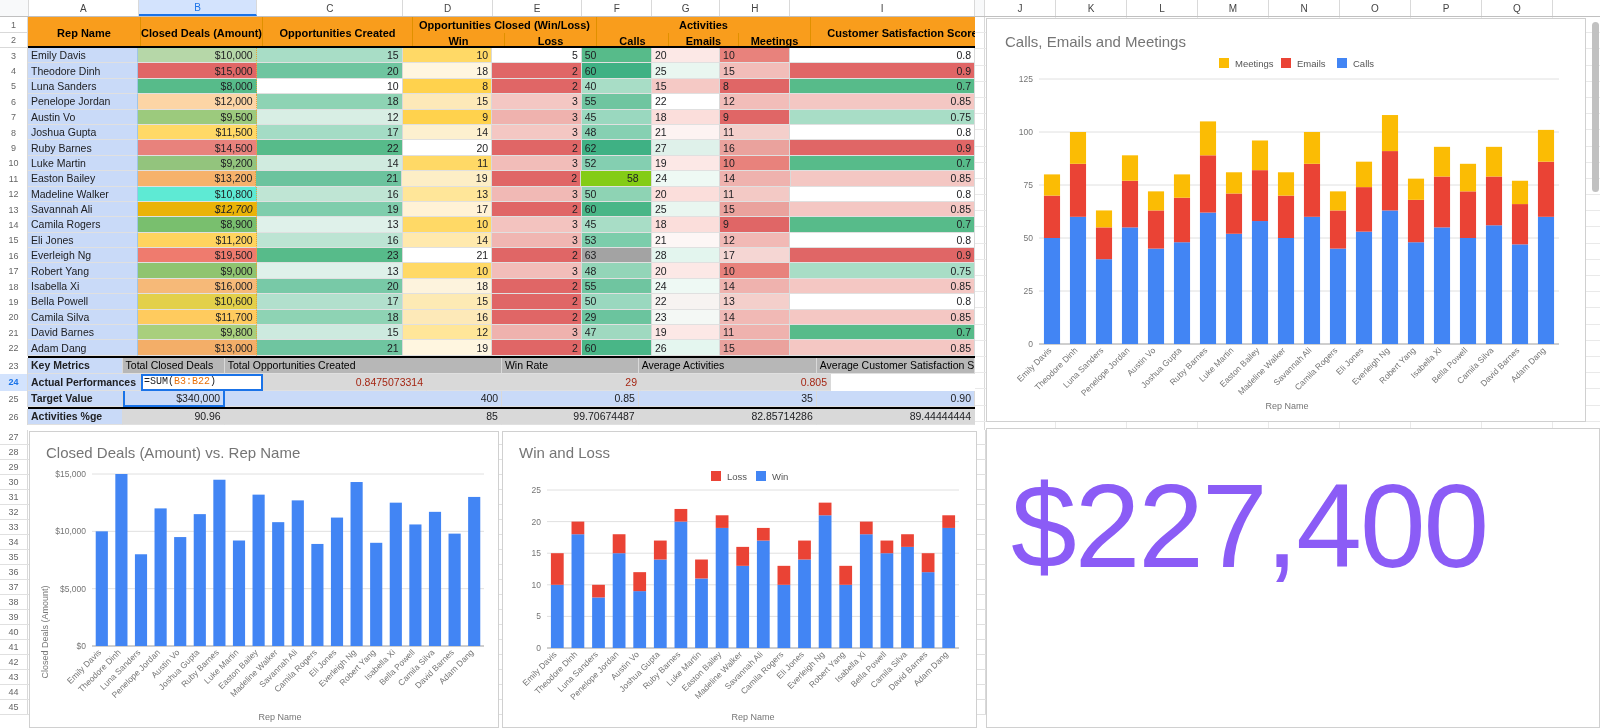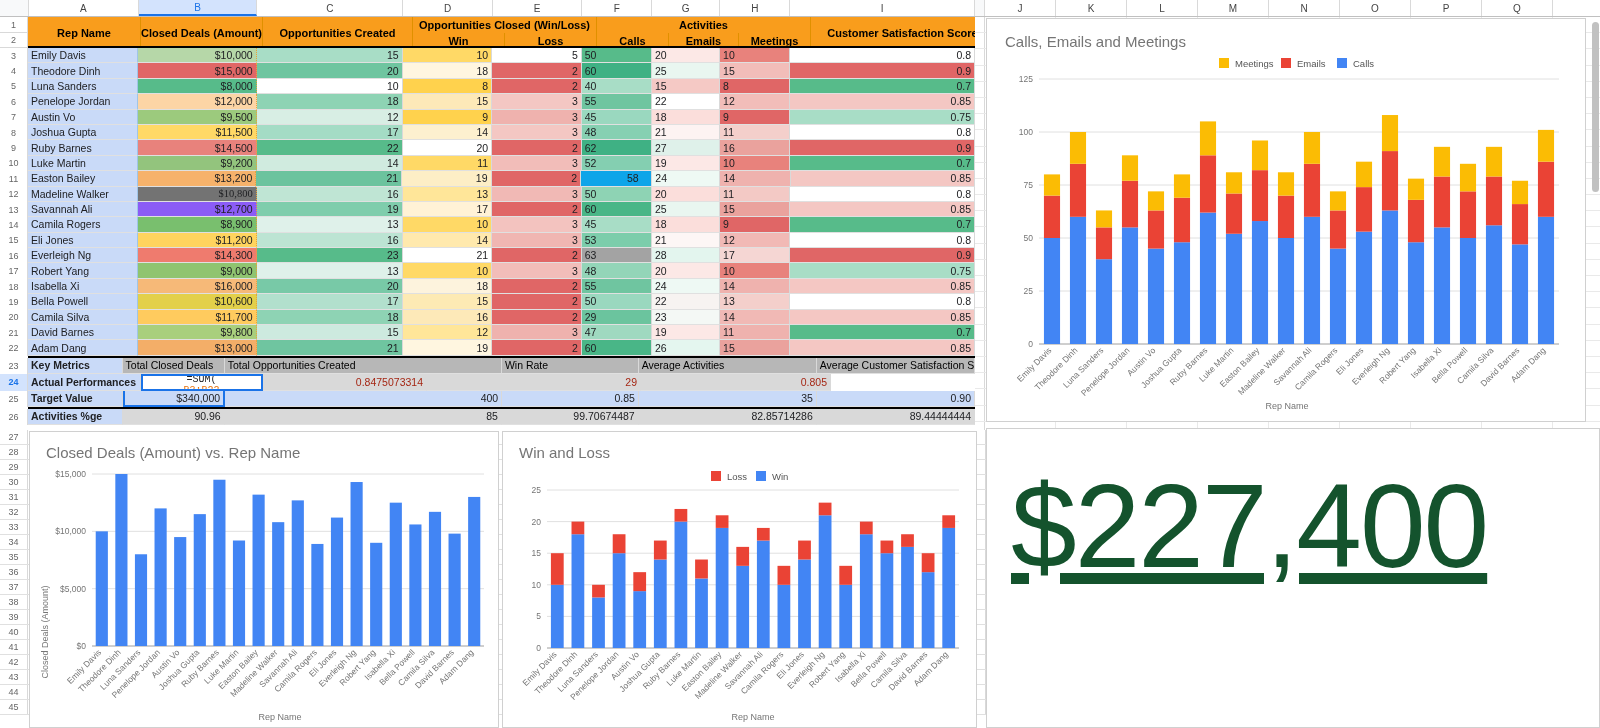--- a/index.html
+++ b/index.html
@@ -28,21 +28,21 @@
         border-bottom:1px solid #e0e0e0;font-size:10.5px;color:#202124;
         padding:0 3px;display:flex;align-items:center;overflow:hidden;
         white-space:nowrap;}
   .cell.r{justify-content:flex-end;}
 
   .hdr{background:#f5a623;background:#f99d1c;color:#000;font-weight:bold;
        font-size:11px;justify-content:center;text-align:center;
        border-right:1px solid #f99d1c;border-bottom:none;}
   .namecell{background:#c9daf8;border-right:1px solid #9fc5e8;}
   .selcell{outline:2px solid #1a73e8;outline-offset:-2px;background:#fff;
-           position:relative;z-index:6;flex-direction:column;}
+           position:relative;z-index:6;}
 
   .metric-hdr{background:#b7b7b7;font-size:10.5px;color:#000;font-weight:normal;}
   .metric-lbl{background:#c9daf8;font-weight:bold;font-size:10.5px;}
   .actual{background:#d9d9d9;color:#a52714;}
   .target{background:#c9daf8;color:#202124;}
   .achieve{background:#d9d9d9;color:#202124;}
 
   .formula{font-family:"Liberation Mono","DejaVu Sans Mono",monospace;
            font-size:10px;color:#202124;}
   .formula .rng{color:#e8710a;}
@@ -51,22 +51,22 @@
   .panel{position:absolute;background:#fff;border:1px solid #d0d0d0;
          box-sizing:border-box;overflow:hidden;}
   .ct{font-size:15px;fill:#757575;}
   .tick{font-size:8.5px;fill:#757575;}
   .leg{font-size:9.5px;fill:#555;}
   .axname{font-size:9px;fill:#757575;}
 
   
   .kpi{position:absolute;left:986px;top:428px;width:614px;height:300px;
        background:#fff;border:1px solid #d0d0d0;box-sizing:border-box;}
-  .kpi-val{position:absolute;left:24px;top:38px;font-size:118px;color:#14532d;
-           letter-spacing:-2px;line-height:1;white-space:nowrap;text-decoration:underline;}
+  .kpi-val{position:absolute;left:24px;top:38px;font-size:118px;color:#8b5cf6;
+           letter-spacing:-2px;line-height:1;white-space:nowrap;}
   .kpi-delta{position:absolute;left:26px;top:172px;font-size:40px;color:#e8412c;
              white-space:nowrap;}
 
   
   .lowergrid{position:absolute;left:0;top:430px;width:986px;height:298px;
              background:#fff;}
   .lrow{display:flex;height:15px;box-sizing:border-box;
         border-bottom:1px solid #e0e0e0;}
   .lfill{flex:1;border-right:1px solid #d9d9d9;}
   .rightgrid{position:absolute;left:975px;top:0;width:625px;height:430px;
@@ -613,41 +613,41 @@
           <div class="cell" style="width: 72px; background: rgb(232, 130, 124);">10</div>
           <div class="cell r" style="width: 190px; background: rgb(87, 187, 138);">0.7</div>
         </div>
         <div class="trow" style="height: 15.4px;">
           <div class="rowno">11</div>
           <div class="cell namecell" style="width: 113px;">Easton Bailey</div>
           <div class="cell r" style="width: 122px; background: rgb(246, 178, 107); border-right: 1px dotted rgb(232, 163, 61);">$13,200</div>
           <div class="cell r" style="width: 150px; background: rgb(108, 195, 158);">21</div>
           <div class="cell r" style="width: 92px; background: rgb(253, 238, 198);">19</div>
           <div class="cell r" style="width: 92px; background: rgb(224, 102, 102);">2</div>
-          <div class="cell" style="width: 72px; background: #0ea5e9; padding-left: 46px;">58</div>
+          <div class="cell" style="width: 72px; background: #84cc16; padding-left: 46px;">58</div>
           <div class="cell" style="width: 70px; background: rgb(238, 249, 244);">24</div>
           <div class="cell" style="width: 72px; background: rgb(239, 178, 174);">14</div>
           <div class="cell r" style="width: 190px; background: rgb(244, 199, 195);">0.85</div>
         </div>
         <div class="trow" style="height: 15.4px;">
           <div class="rowno">12</div>
           <div class="cell namecell" style="width: 113px;">Madeline Walker</div>
-          <div class="cell r" style="width: 122px; background: #737373; border-right: 1px dotted rgb(232, 163, 61); font-family: Liberation Serif, serif;">$10,800</div>
+          <div class="cell r" style="width: 122px; background: #5eead4; border-right: 1px dotted rgb(232, 163, 61);">$10,800</div>
           <div class="cell r" style="width: 150px; background: rgb(191, 229, 212);">16</div>
           <div class="cell r" style="width: 92px; background: rgb(255, 230, 153);">13</div>
           <div class="cell r" style="width: 92px; background: rgb(241, 185, 181);">3</div>
           <div class="cell" style="width: 72px; background: rgb(142, 211, 180);">50</div>
           <div class="cell" style="width: 70px; background: rgb(251, 222, 219);">20</div>
           <div class="cell" style="width: 72px; background: rgb(243, 201, 197);">11</div>
           <div class="cell r" style="width: 190px; background: rgb(255, 255, 255);">0.8</div>
         </div>
         <div class="trow" style="height: 15.4px;">
           <div class="rowno">13</div>
           <div class="cell namecell" style="width: 113px;">Savannah Ali</div>
-          <div class="cell r" style="width: 122px; background: #8b5cf6; border-right: 1px dotted rgb(232, 163, 61);">$12,700</div>
+          <div class="cell r" style="width: 122px; background: #eab308; border-right: 1px dotted rgb(232, 163, 61); font-style: italic;">$12,700</div>
           <div class="cell r" style="width: 150px; background: rgb(127, 205, 172);">19</div>
           <div class="cell r" style="width: 92px; background: rgb(255, 242, 214);">17</div>
           <div class="cell r" style="width: 92px; background: rgb(224, 102, 102);">2</div>
           <div class="cell" style="width: 72px; background: rgb(73, 182, 135);">60</div>
           <div class="cell" style="width: 70px; background: rgb(233, 246, 240);">25</div>
           <div class="cell" style="width: 72px; background: rgb(234, 162, 157);">15</div>
           <div class="cell r" style="width: 190px; background: rgb(244, 199, 195);">0.85</div>
         </div>
         <div class="trow" style="height: 15.4px;">
           <div class="rowno">14</div>
@@ -669,21 +669,21 @@
           <div class="cell r" style="width: 92px; background: rgb(255, 233, 173);">14</div>
           <div class="cell r" style="width: 92px; background: rgb(240, 182, 178);">3</div>
           <div class="cell" style="width: 72px; background: rgb(124, 205, 171);">53</div>
           <div class="cell" style="width: 70px; background: rgb(253, 246, 245);">21</div>
           <div class="cell" style="width: 72px; background: rgb(241, 185, 181);">12</div>
           <div class="cell r" style="width: 190px; background: rgb(255, 255, 255);">0.8</div>
         </div>
         <div class="trow" style="height: 15.4px;">
           <div class="rowno">16</div>
           <div class="cell namecell" style="width: 113px;">Everleigh Ng</div>
-          <div class="cell r" style="width: 122px; background: rgb(239, 123, 110); border-right: 1px dotted rgb(232, 163, 61);">$14,300</div>
+          <div class="cell r" style="width: 122px; background: rgb(239, 123, 110); border-right: 1px dotted rgb(232, 163, 61);">$19,500</div>
           <div class="cell r" style="width: 150px; background: rgb(87, 187, 138);">23</div>
           <div class="cell r" style="width: 92px; background: rgb(255, 255, 255);">21</div>
           <div class="cell r" style="width: 92px; background: rgb(224, 102, 102);">2</div>
           <div class="cell" style="width: 72px; background: #a3a3a3;">63</div>
           <div class="cell" style="width: 70px; background: rgb(227, 245, 238);">28</div>
           <div class="cell" style="width: 72px; background: rgb(245, 214, 211);">17</div>
           <div class="cell r" style="width: 190px; background: rgb(224, 102, 102);">0.9</div>
         </div>
         <div class="trow" style="height: 15.4px;">
           <div class="rowno">17</div>

